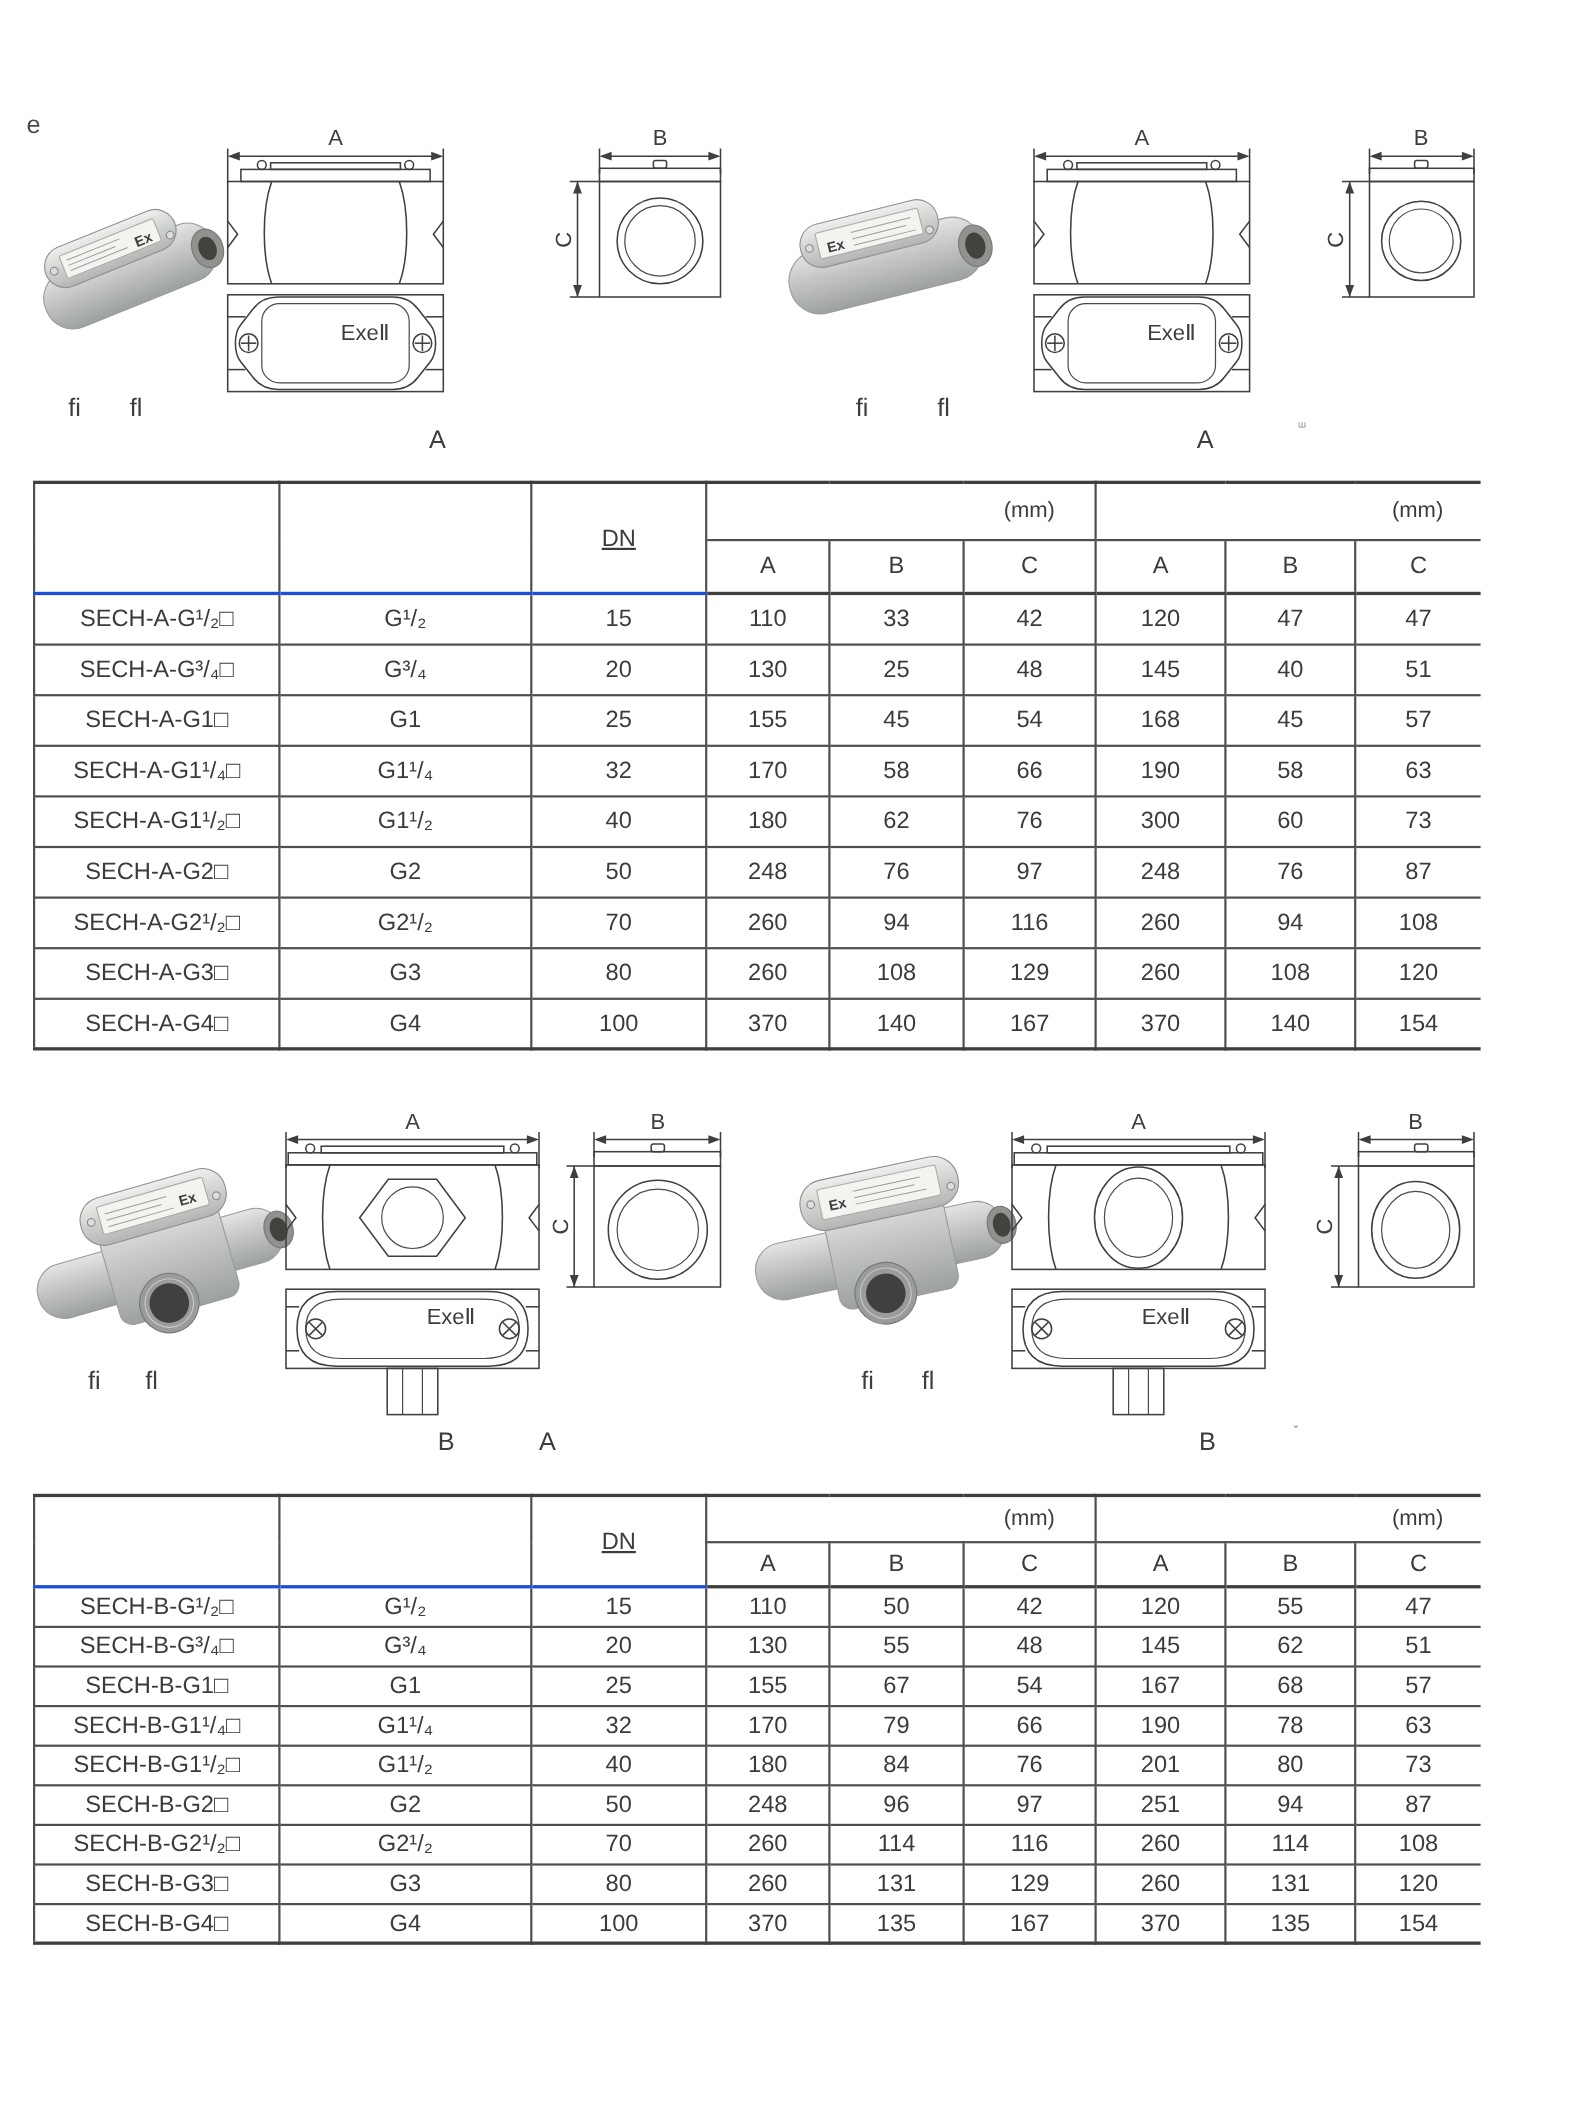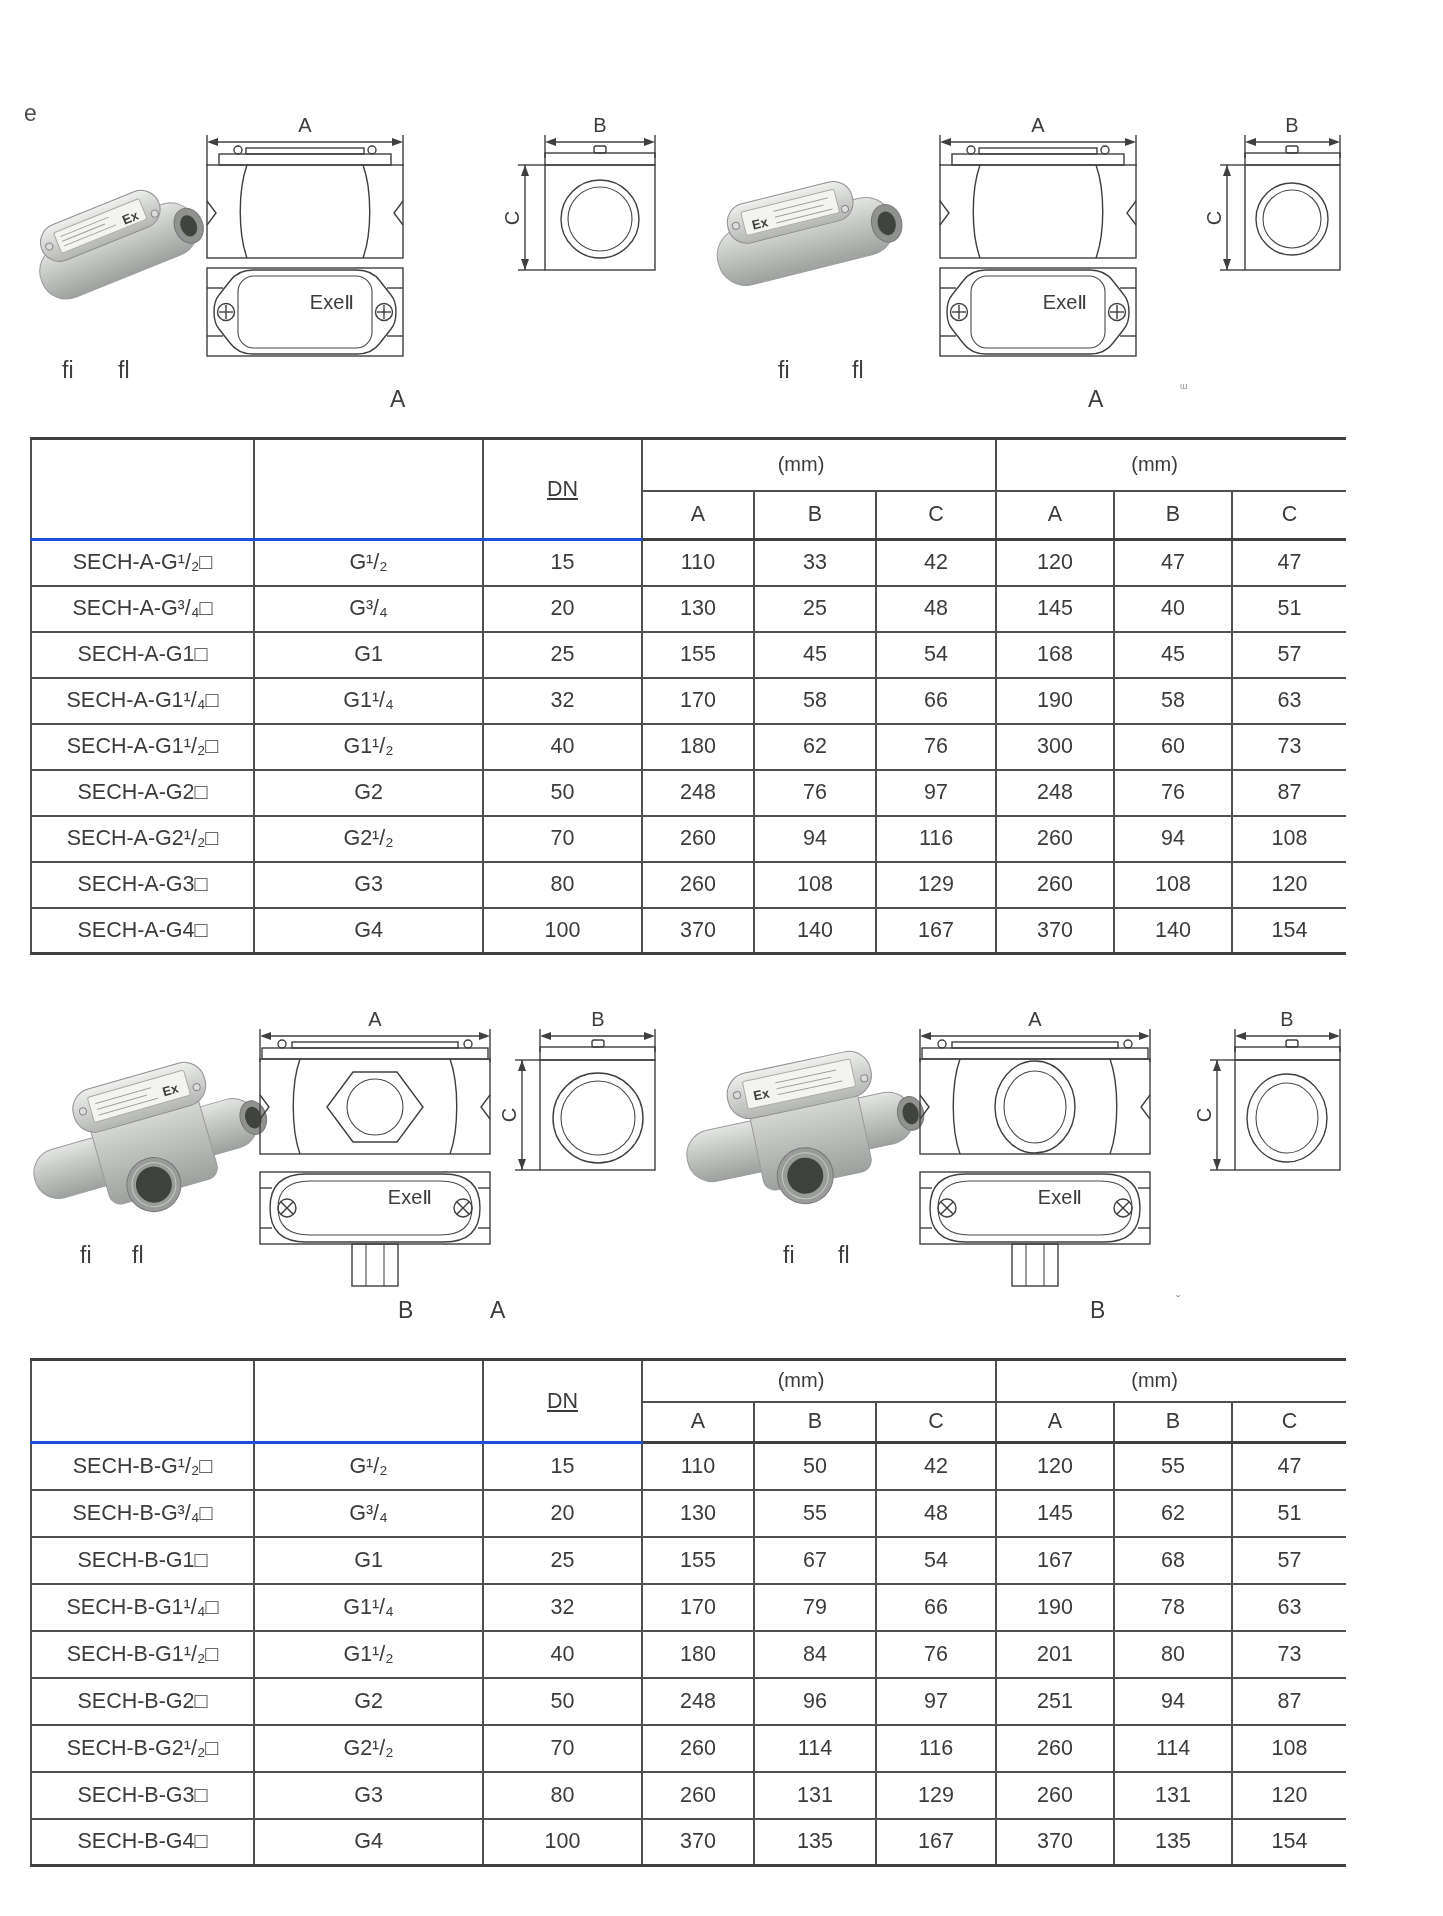--- a/index.html
+++ b/index.html
@@ -17,25 +17,25 @@
   svg text{font-family:"Liberation Sans","DejaVu Sans",sans-serif;fill:#3d3d3d;}
   svg .dimtx{font-size:20px;}
   svg .extx{font-size:20px;}
   table.dim{position:absolute;left:30px;border-collapse:collapse;table-layout:fixed;
             width:1315px;font-size:21.5px;color:#3b3b3b;}
   table.dim td{border:2px solid #4f4f4f;text-align:center;vertical-align:middle;padding:0;}
   table.dim td.cl{border-right:0;}
   table.dim{border-top:3px solid #3f3f3f;border-bottom:3px solid #3f3f3f;border-right:0;}
   table.dim td.sp{border-bottom:3px solid #1d4ed8;text-decoration:underline;}
   table.dim tr.h2 td{border-bottom:3px solid #3f3f3f;}
-  table.dim td.mm{border-bottom:2px solid #4f4f4f;text-align:center;font-size:20px;}
+  table.dim td.mm{border-bottom:2px solid #4f4f4f;text-align:right;font-size:20px;}
   table.dim td.mm.g1{padding-right:36px;}
   table.dim td.mm.g2{padding-right:34px;}
   table.ta{top:437px;} table.ta tr.h1{height:52px;} table.ta tr.h2{height:49px;} table.ta tr.dr{height:46px;padding-left:48px;}
-  table.tb{top:1358px;} table.tb tr.h1{height:42px;} table.tb tr.h2{height:41px;} table.tb tr.dr{height:47px;}
+  table.tb{top:1358px;} table.tb tr.h1{height:42px;} table.tb tr.h2{height:41px;} table.tb tr.dr{height:36px;}
 </style>
 </head>
 <body>
 
 <div class="page">
 
   <div class="abs stray">e</div>
 
   <svg width="0" height="0">
       <defs>

